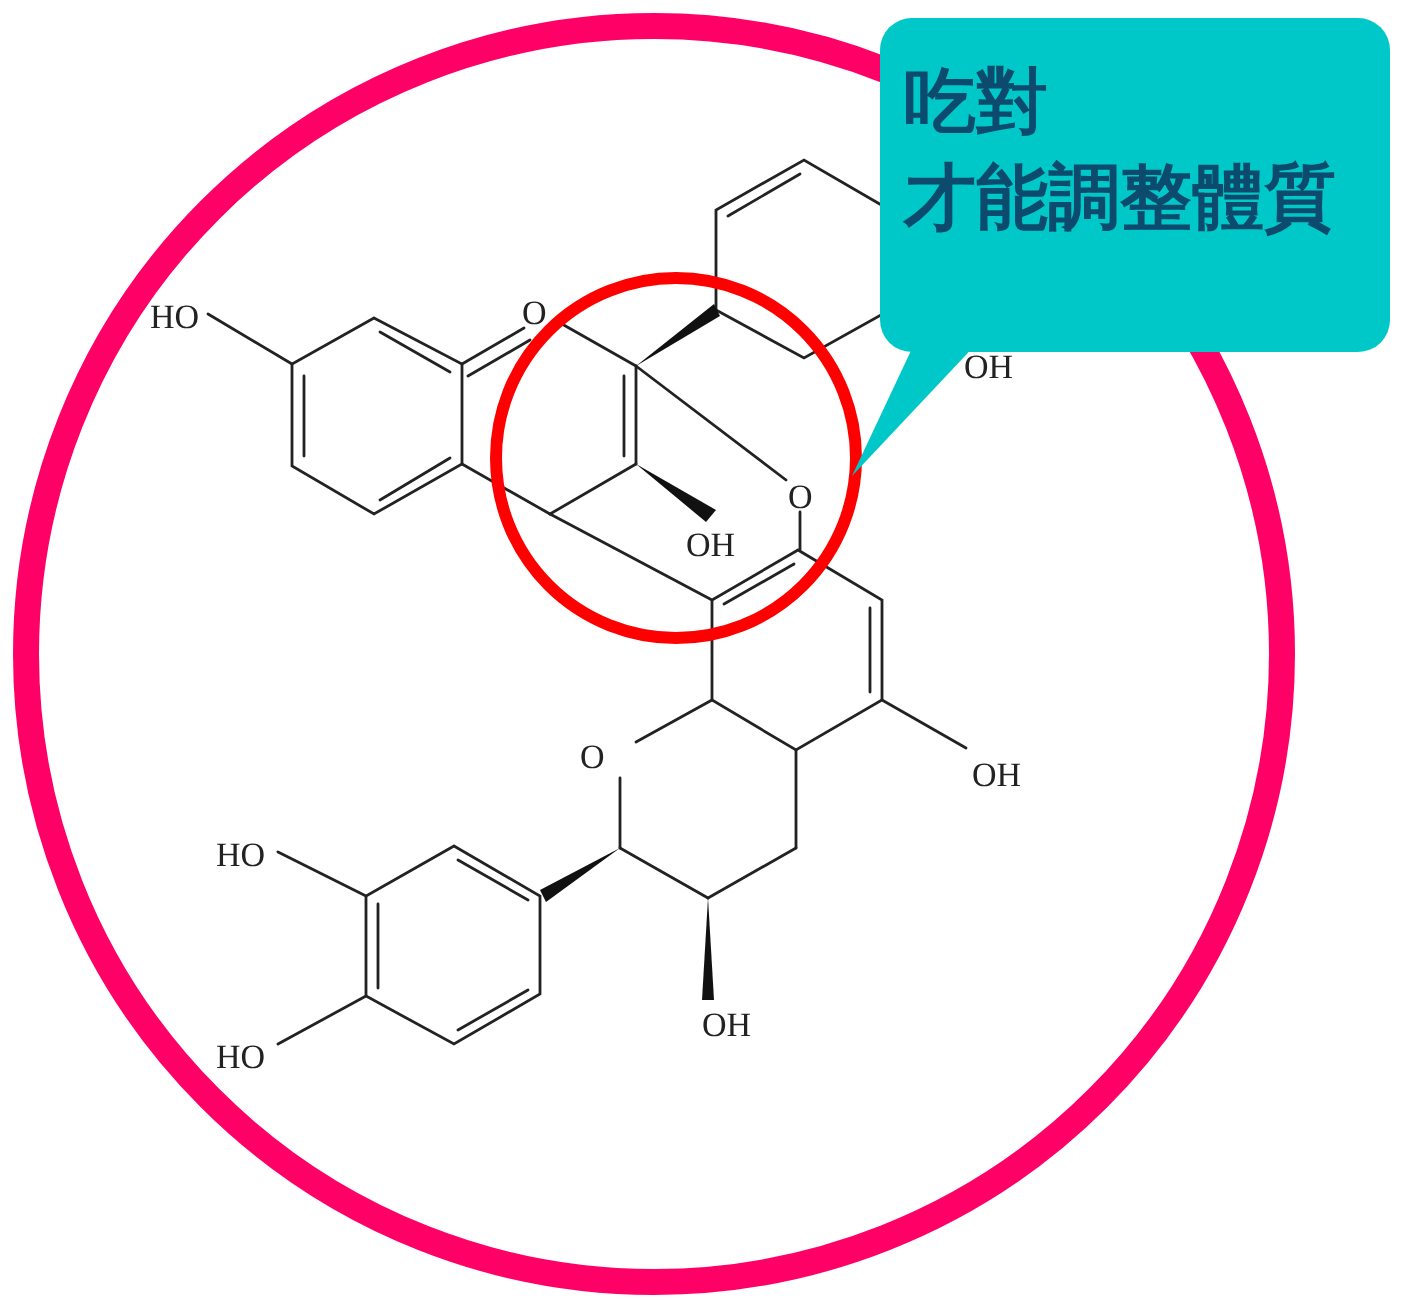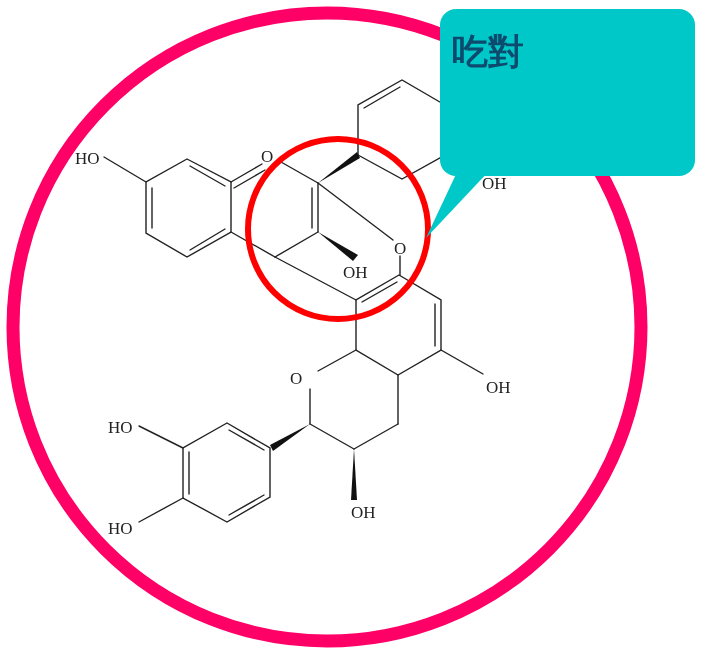--- a/index.html
+++ b/index.html
@@ -92,14 +92,15 @@
       <text class="atom" x="351" y="518">OH</text>
     </g>
 
     <circle cx="338" cy="229" r="90" fill="none" stroke="#FF0000" stroke-width="6"></circle>
 
     <polygon points="458,170 490,170 426,238" fill="#00C8C8"></polygon>
   </svg>
 
   <div class="callout" style="background:#00C8C8;">
     <span class="line">吃對</span>
+    <span class="line">才能調整體質</span>
   </div>
 </div>
 
 </body></html>

